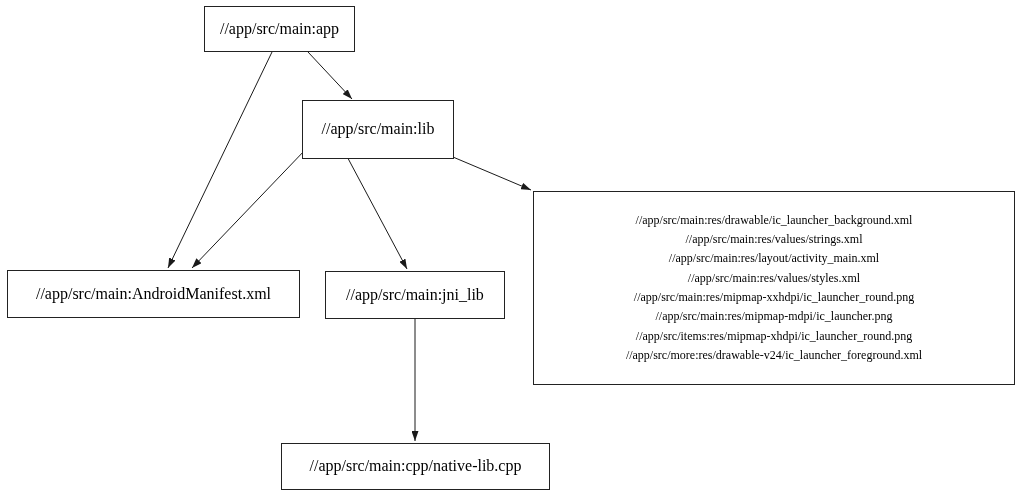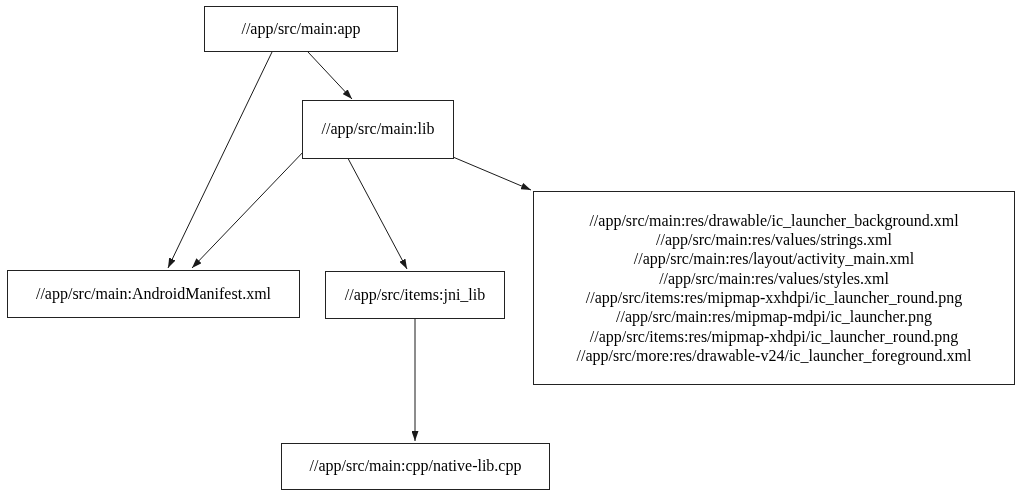--- a/index.html
+++ b/index.html
@@ -32,21 +32,21 @@
     align-items: center;
     justify-content: center;
     text-align: center;
     font-size: 16px;
     line-height: 1.15;
     white-space: nowrap;
   }
   .node-multi {
     flex-direction: column;
     justify-content: center;
-    font-size: 16px;
+    font-size: 12px;
     line-height: 19.3px;
   }
   .node-multi div {
     white-space: nowrap;
   }
 </style>
 </head>
 <body>
 
 <div id="canvas">
@@ -58,42 +58,42 @@
       </marker>
     </defs>
     <line x1="308" y1="52" x2="352" y2="99" stroke="#1a1a1a" stroke-width="1" marker-end="url(#arrow)"></line>
     <line x1="272" y1="52" x2="168" y2="268" stroke="#1a1a1a" stroke-width="1" marker-end="url(#arrow)"></line>
     <line x1="306" y1="149" x2="192" y2="268" stroke="#1a1a1a" stroke-width="1" marker-end="url(#arrow)"></line>
     <line x1="343" y1="149" x2="407" y2="269" stroke="#1a1a1a" stroke-width="1" marker-end="url(#arrow)"></line>
     <line x1="434" y1="149" x2="531" y2="190" stroke="#1a1a1a" stroke-width="1" marker-end="url(#arrow)"></line>
     <line x1="415" y1="319" x2="415" y2="441" stroke="#1a1a1a" stroke-width="1" marker-end="url(#arrow)"></line>
   </svg>
 
-  <div class="node" style="left:204px; top:6px; width:194px; height:46px;">
+  <div class="node" style="left:204px; top:6px; width:151px; height:46px;">
     <span>//app/src/main:app</span>
   </div>
 
   <div class="node" style="left:302px; top:100px; width:152px; height:59px;">
     <span>//app/src/main:lib</span>
   </div>
 
   <div class="node" style="left:7px; top:270px; width:293px; height:48px;">
     <span>//app/src/main:AndroidManifest.xml</span>
   </div>
 
   <div class="node" style="left:325px; top:271px; width:180px; height:48px;">
-    <span>//app/src/items:jni_lib</span>
+    <span>//app/src/main:jni_lib</span>
   </div>
 
   <div class="node node-multi" style="left:533px; top:191px; width:482px; height:194px;">
     <div>//app/src/main:res/drawable/ic_launcher_background.xml</div>
     <div>//app/src/main:res/values/strings.xml</div>
     <div>//app/src/main:res/layout/activity_main.xml</div>
     <div>//app/src/main:res/values/styles.xml</div>
-    <div>//app/src/items:res/mipmap-xxhdpi/ic_launcher_round.png</div>
+    <div>//app/src/main:res/mipmap-xxhdpi/ic_launcher_round.png</div>
     <div>//app/src/main:res/mipmap-mdpi/ic_launcher.png</div>
     <div>//app/src/items:res/mipmap-xhdpi/ic_launcher_round.png</div>
     <div>//app/src/more:res/drawable-v24/ic_launcher_foreground.xml</div>
   </div>
 
   <div class="node" style="left:281px; top:443px; width:269px; height:47px;justify-content:center;">
     <span>//app/src/main:cpp/native-lib.cpp</span>
   </div>
 
 </div>

